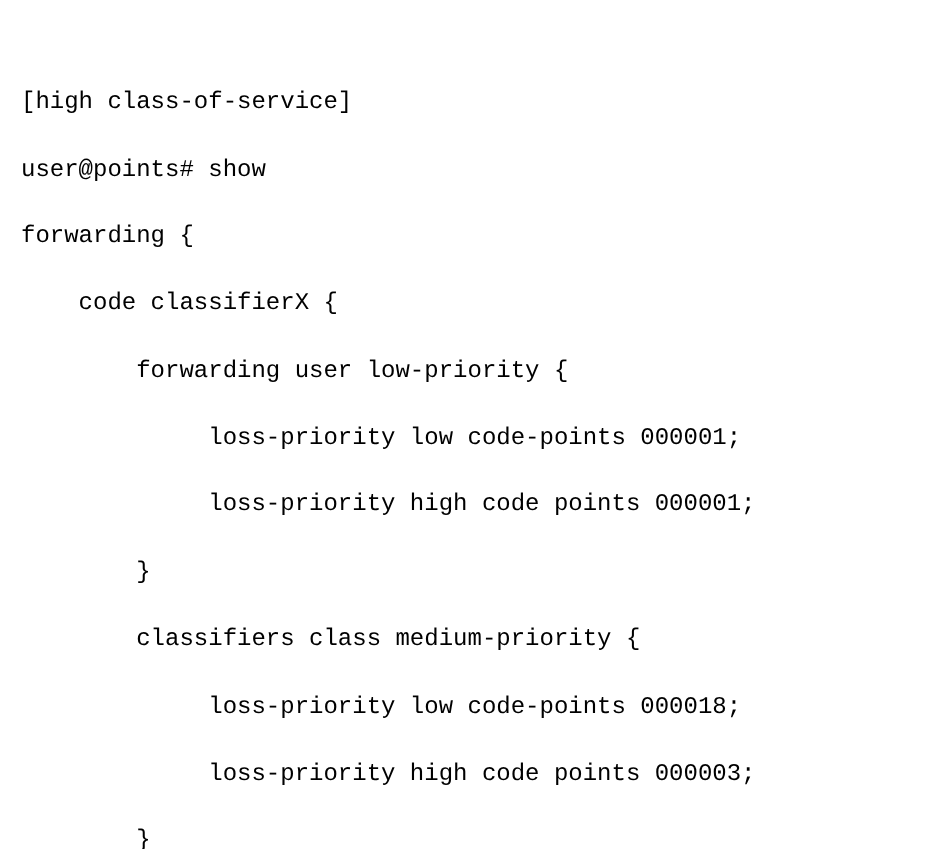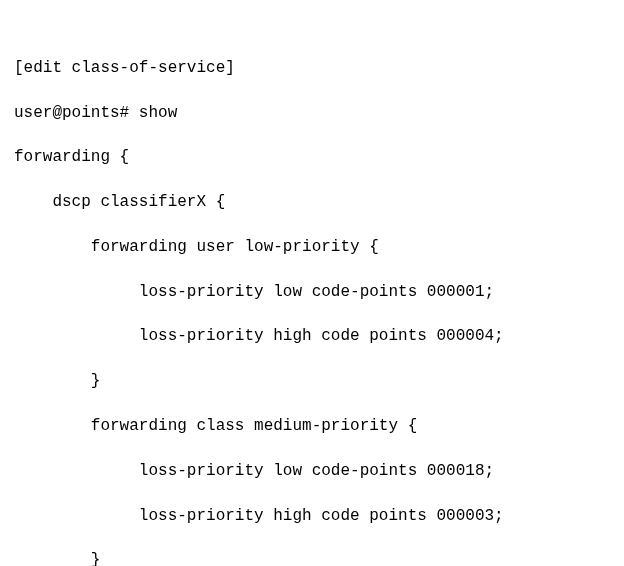--- a/index.html
+++ b/index.html
@@ -10,29 +10,29 @@
       color: #000000;
       margin: 0;
       padding: 12px 14px;
       white-space: pre;
     }
     .line { display: block; }
   </style>
 </head>
 <body>
 
-<span class="line">[edit class-of-service]</span>
+<span class="line">[high class-of-service]</span>
 <span class="line">user@points# show</span>
 <span class="line">forwarding {</span>
-<span class="line">    dscp classifierX {</span>
+<span class="line">    code classifierX {</span>
 <span class="line">        forwarding user low-priority {</span>
 <span class="line">             loss-priority low code-points 000001;</span>
-<span class="line">             loss-priority high code points 000004;</span>
+<span class="line">             loss-priority high code points 000001;</span>
 <span class="line">        }</span>
-<span class="line">        forwarding class medium-priority {</span>
+<span class="line">        classifiers class medium-priority {</span>
 <span class="line">             loss-priority low code-points 000018;</span>
 <span class="line">             loss-priority high code points 000003;</span>
 <span class="line">        }</span>
 
 
 
 
 
 
 <span class="line"></span>

